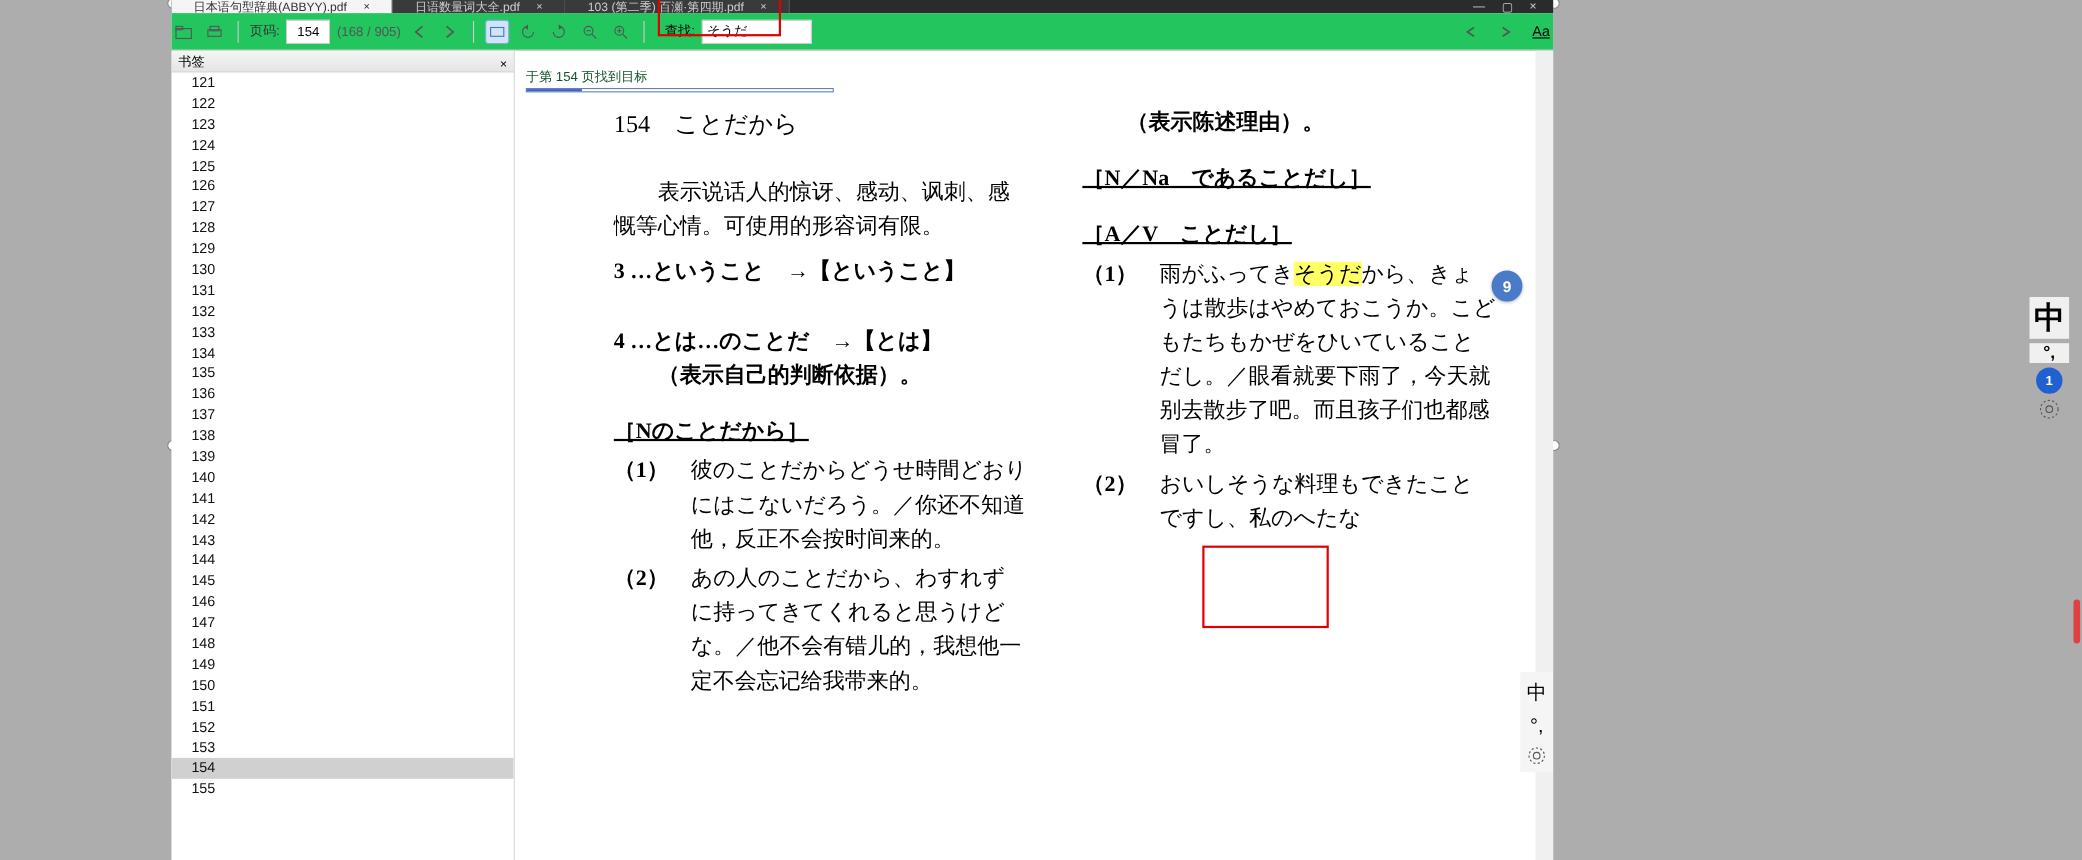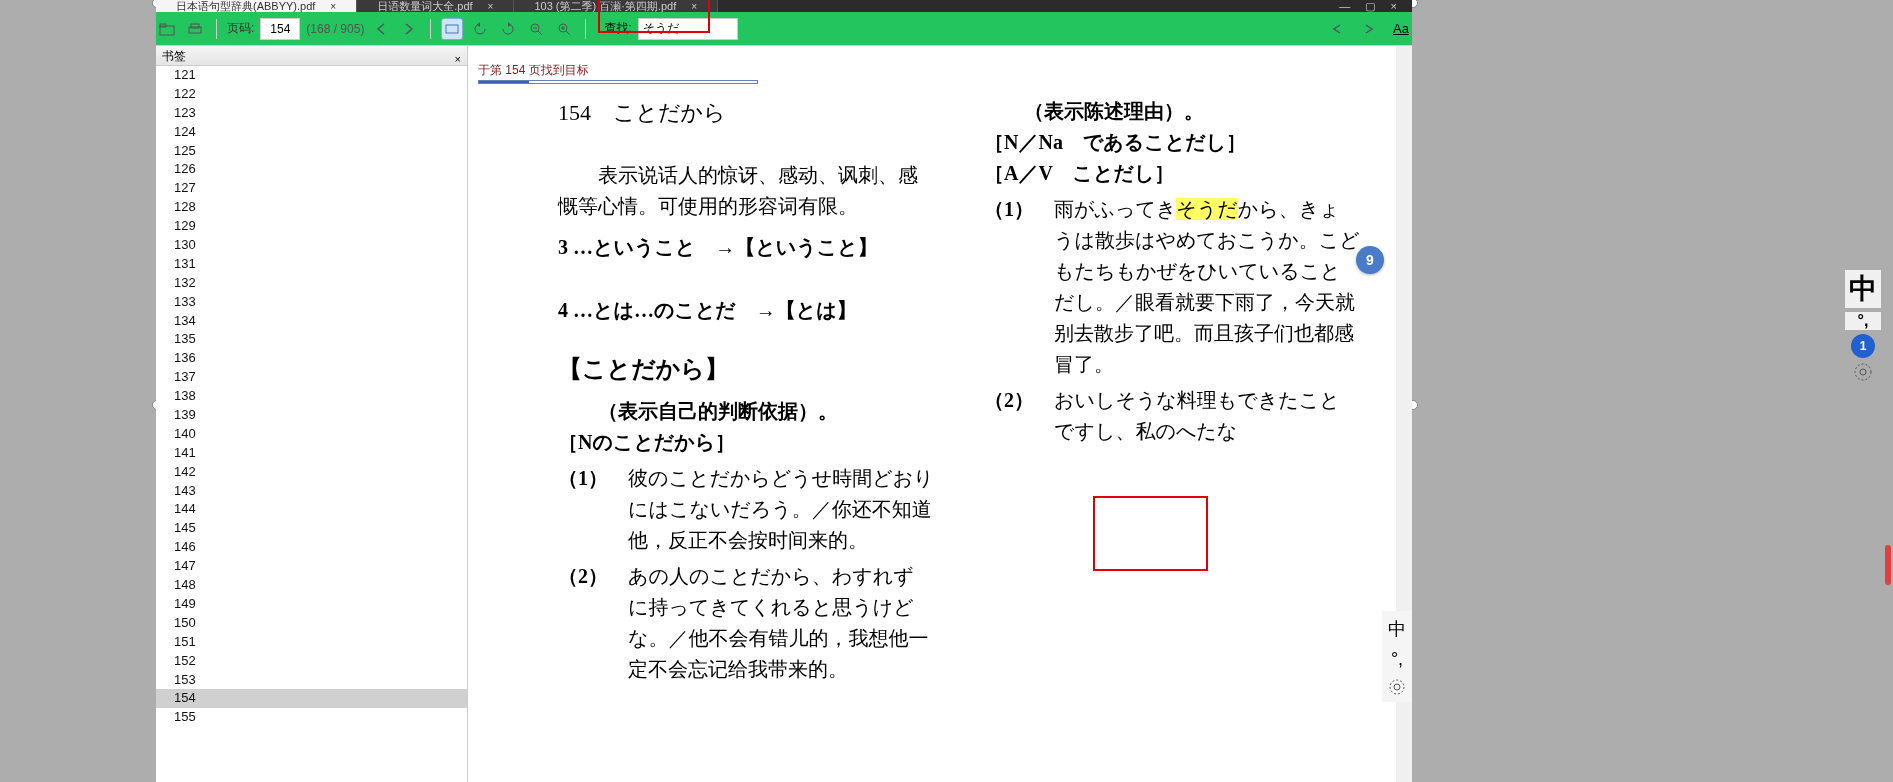--- a/index.html
+++ b/index.html
@@ -128,21 +128,21 @@
   flex: 1;
   background: #fff;
   position: relative;
   overflow: auto;
 }
 .search-status {
   position: absolute;
   top: 16px;
   left: 10px;
   font-size: 12px;
-  color: #7f1d1d;
+  color: #14532d;
   background: #fff;
 }
 .progress-bar {
   position: absolute;
   top: 34px;
   left: 10px;
   width: 280px;
   height: 4px;
   border: 1px solid #6080c0;
   background: #fff;
@@ -166,21 +166,21 @@
   color: #000;
 }
 .col {
   width: 380px;
   font-size: 20px;
   line-height: 1.55;
 }
 .page-heading { font-size: 22px; margin-bottom: 30px; }
 .section-title { font-size: 24px; font-weight: bold; margin: 25px 0 8px 0; }
 .subtitle { font-size: 20px; font-weight: bold; margin-left: 2em; }
-.pattern { font-size: 20px; font-weight: bold; margin-top: 0; }
+.pattern { font-size: 20px; font-weight: bold; margin-top: 20px; text-decoration: underline; }
 .example-row { display: flex; margin-top: 5px; }
 .example-num { width: 70px; flex-shrink: 0; font-weight: bold; }
 .example-text { flex: 1; }
 .highlight { background: #ffff66; }
 .red-box-content {
   position: absolute;
   border: 2px solid #e00000;
   pointer-events: none;
 }
 .page-badge {
@@ -432,21 +432,20 @@
 
       <div class="page-badge">9</div>
 
       <div class="page-content">
 
         <div class="col">
           <div class="page-heading">154　ことだから</div>
           <p>　　表示说话人的惊讶、感动、讽刺、感慨等心情。可使用的形容词有限。</p>
           <p style="margin-top:10px;font-weight:bold;">3 …ということ　→【ということ】</p>
           <p style="font-weight:bold;margin-top:32px;">4 …とは…のことだ　→【とは】</p>
-          <div class="section-title">【ことだから】</div>
           <div class="subtitle">（表示自己的判断依据）。</div>
           <div class="pattern">［Nのことだから］</div>
           <div class="example-row">
             <div class="example-num">（1）</div>
             <div class="example-text">彼のことだからどうせ時間どおりにはこないだろう。／你还不知道他，反正不会按时间来的。</div>
           </div>
           <div class="example-row">
             <div class="example-num">（2）</div>
             <div class="example-text">あの人のことだから、わすれずに持ってきてくれると思うけどな。／他不会有错儿的，我想他一定不会忘记给我带来的。</div>
           </div>

